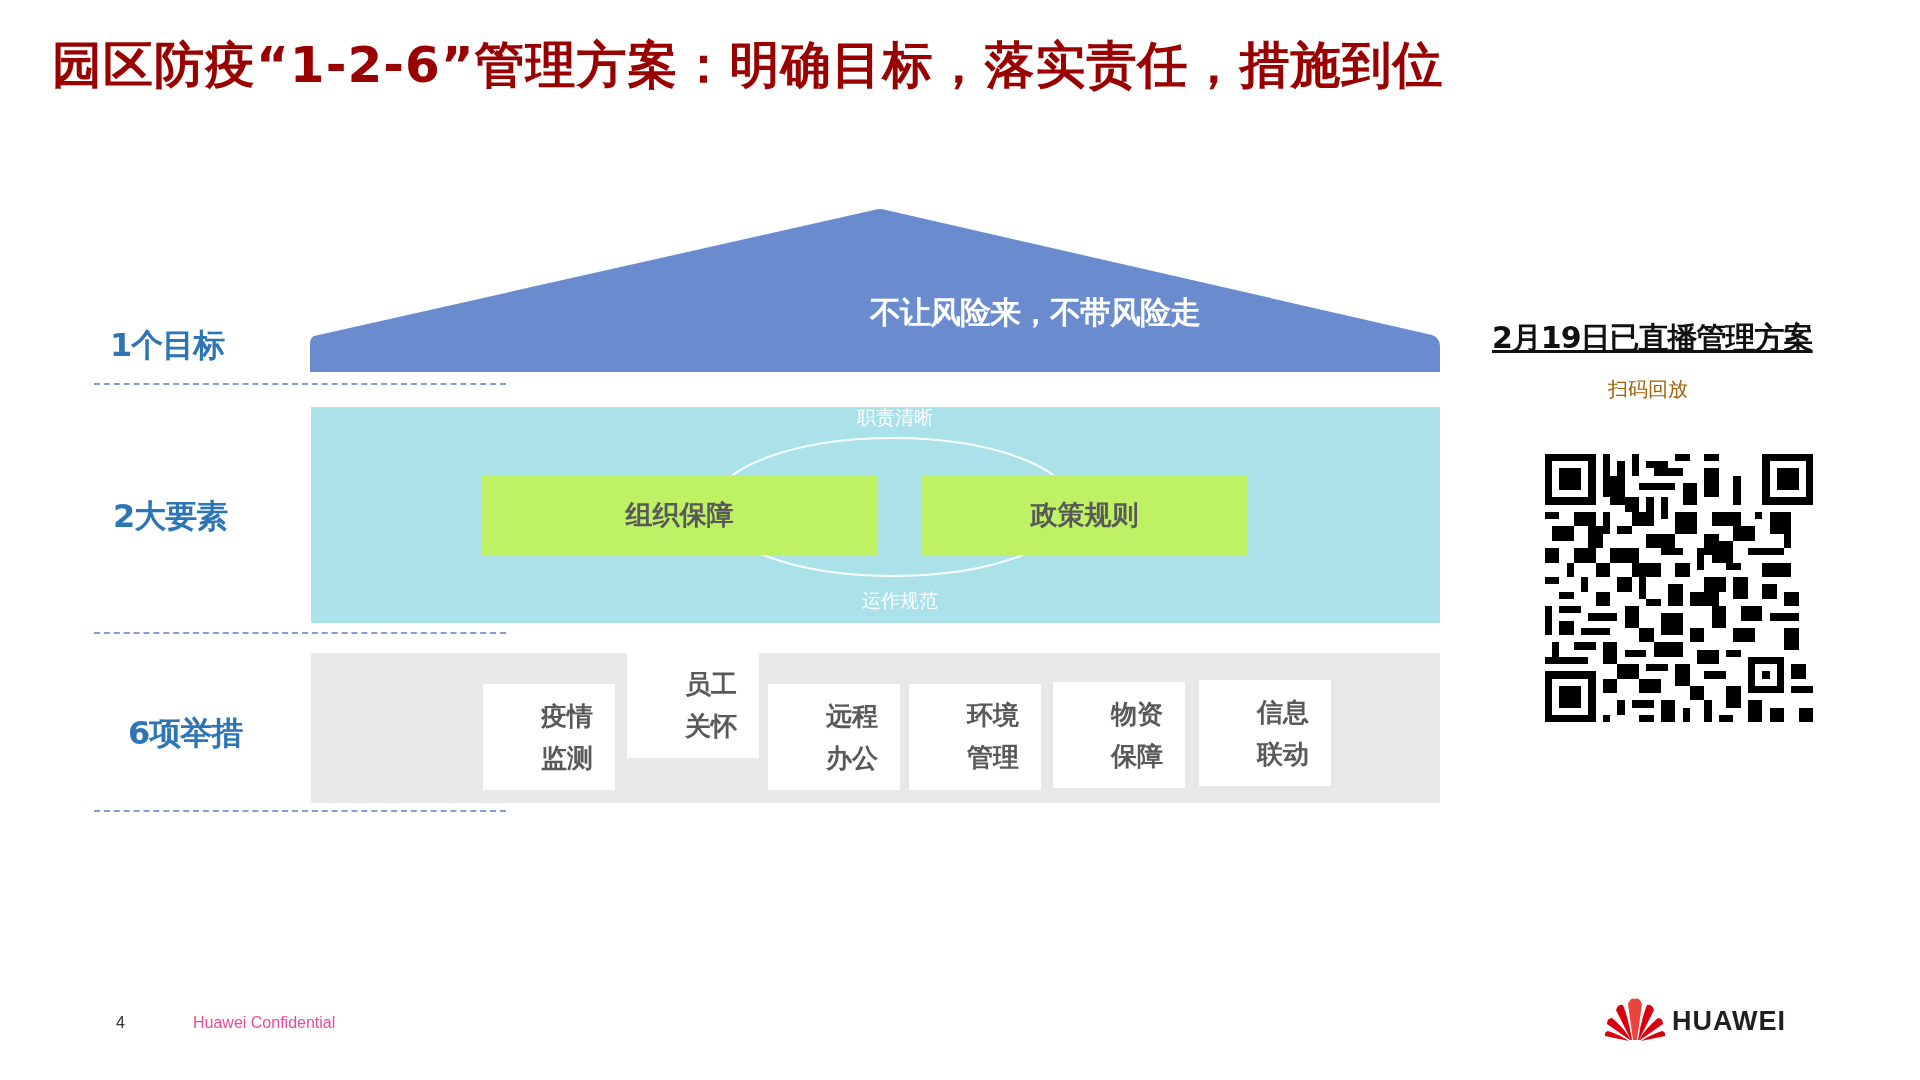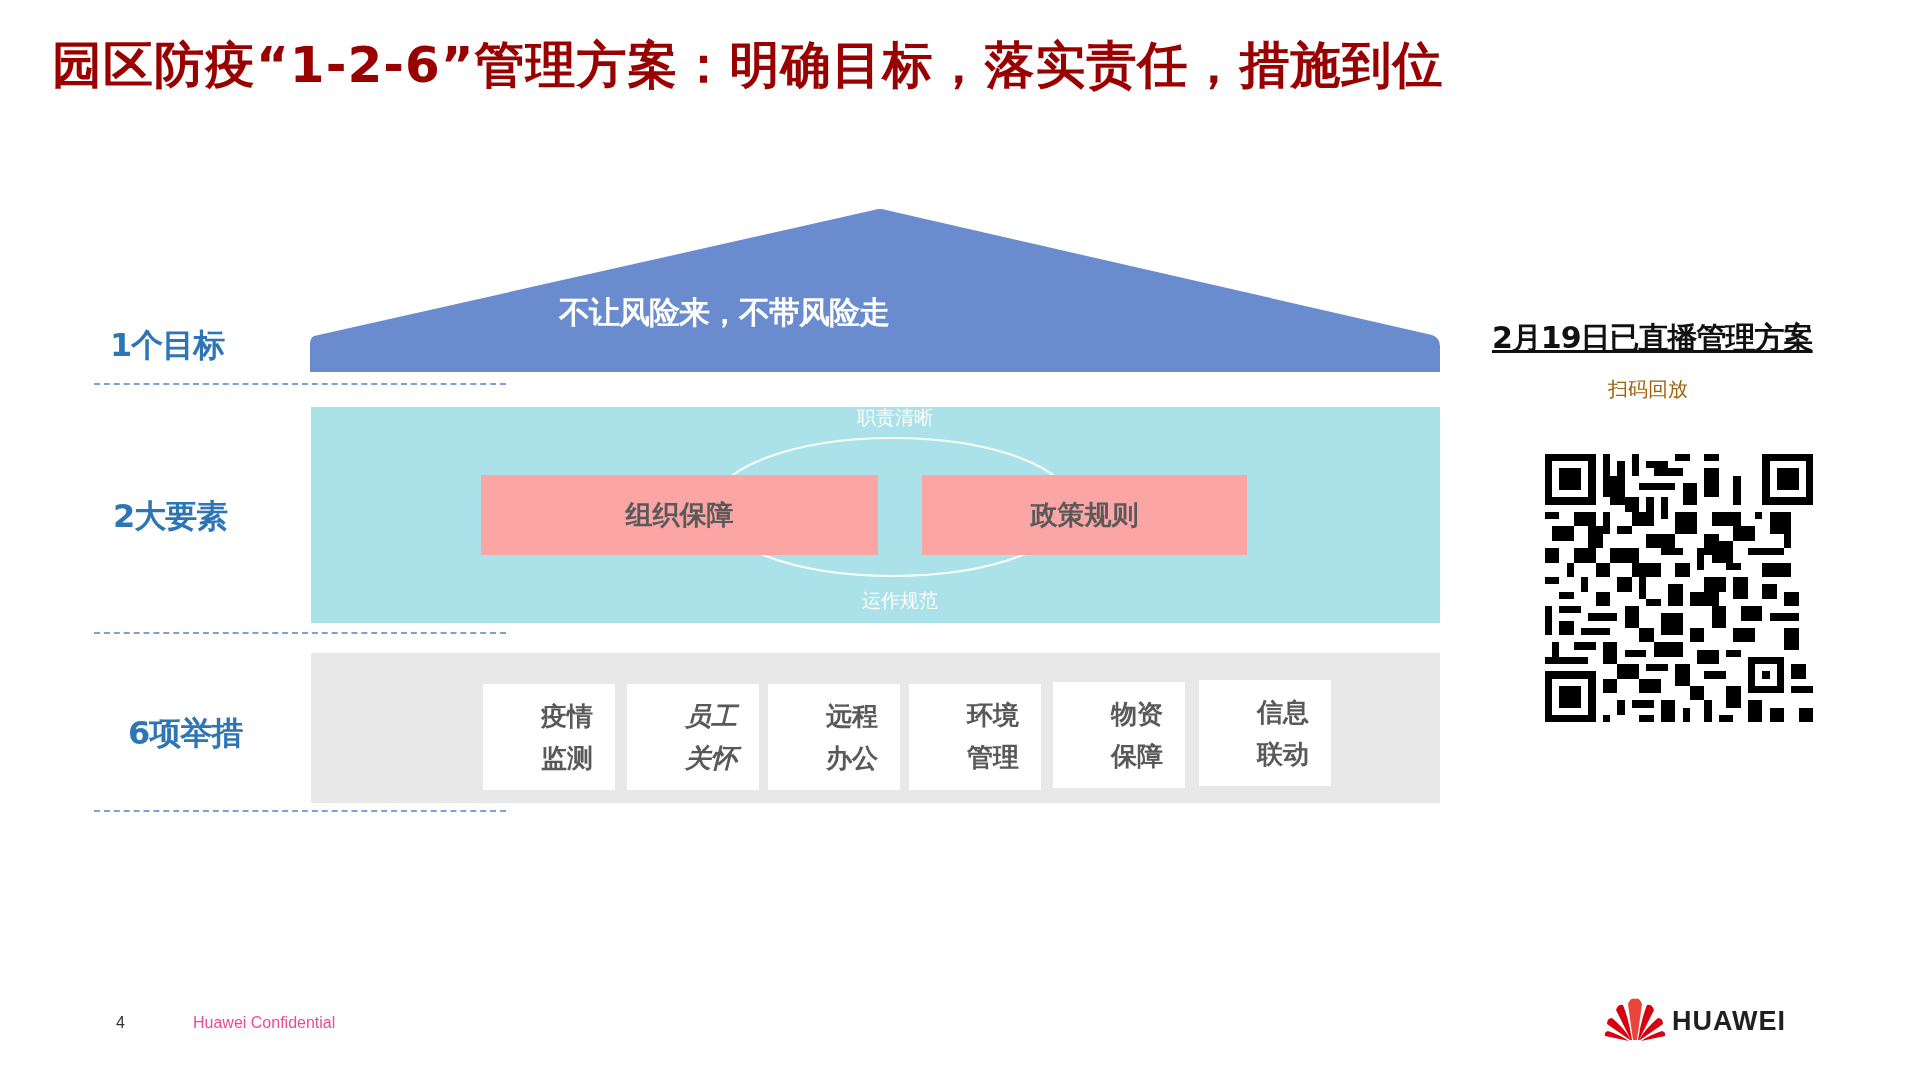--- a/index.html
+++ b/index.html
@@ -3,25 +3,25 @@
 <meta charset="utf-8">
 <style>
   html, body { margin:0; padding:0; background:#ffffff; }
   body { width:1920px; height:1080px; position:relative; overflow:hidden;
          font-family:"DejaVu Sans", "Liberation Sans", sans-serif; }
   .abs { position:absolute; }
   .title { left:52px; top:30px; font-size:50px; font-weight:bold; color:#990000;
            white-space:nowrap; letter-spacing:1px; line-height:70px; }
   .side-label { font-size:32px; font-weight:bold; color:#2e75b6; white-space:nowrap; letter-spacing:-1px; }
   .dash { left:94px; width:412px; height:0; border-top:2px dashed #7f9fd6; }
-  .roof-text { left:559px; width:620px; top:292px; text-align:left; color:#ffffff;
+  .roof-text { left:580px; width:620px; top:292px; text-align:right; color:#ffffff;
                font-size:31px; font-weight:bold; white-space:nowrap; letter-spacing:-1px; }
   .teal { left:311px; top:407px; width:1129px; height:216px; background:#abe2ea; }
   .gray { left:311px; top:653px; width:1129px; height:150px; background:#e8e8e8; }
-  .element-box { background:#fca5a5; display:flex; align-items:center; justify-content:center;
+  .element-box { background:#bef264; display:flex; align-items:center; justify-content:center;
                  font-size:27px; font-weight:bold; color:#595959; }
   .ellipse-label { color:#ffffff; font-size:19px; white-space:nowrap; transform:translateX(-50%); }
   .measure { width:96px; height:106px; background:#ffffff; display:flex; flex-direction:column;
              align-items:center; justify-content:center; font-size:26px; font-weight:bold;
              color:#595959; line-height:42px;padding-left:36px; }
   .qr-title { left:1492px; top:318px; font-size:30px; font-weight:bold; color:#111111; white-space:nowrap; letter-spacing:-1px;text-decoration:underline; }
   .qr-sub { left:1608px; top:376px; font-size:20px; color:#a16207; white-space:nowrap; }
   .qr { left:1545px; top:454px; width:268px; height:268px; }
   .footer-num { left:116px; top:1014px; font-size:16px; color:#333333; font-family:"Liberation Sans", sans-serif; }
   .footer-conf { left:193px; top:1014px; font-size:16px; color:#ec4899; font-family:"Liberation Sans", sans-serif; }
@@ -56,21 +56,21 @@
 </div>
 <div class="abs element-box" style="left:922px; top:475px; width:325px; height:80px;">
   <span>政策规则</span>
 </div>
 
 <div class="abs gray"></div>
 <div class="abs measure" style="left:483px; top:684px;">
   <span>疫情</span>
   <span>监测</span>
 </div>
-<div class="abs measure" style="left:627px; top:684px;font-style:italic;">
+<div class="abs measure" style="left:627px; top:652px;">
   <span>员工</span>
   <span>关怀</span>
 </div>
 <div class="abs measure" style="left:768px; top:684px;">
   <span>远程</span>
   <span>办公</span>
 </div>
 <div class="abs measure" style="left:909px; top:684px;font-family:Liberation Serif, serif;">
   <span>环境</span>
   <span>管理</span>

